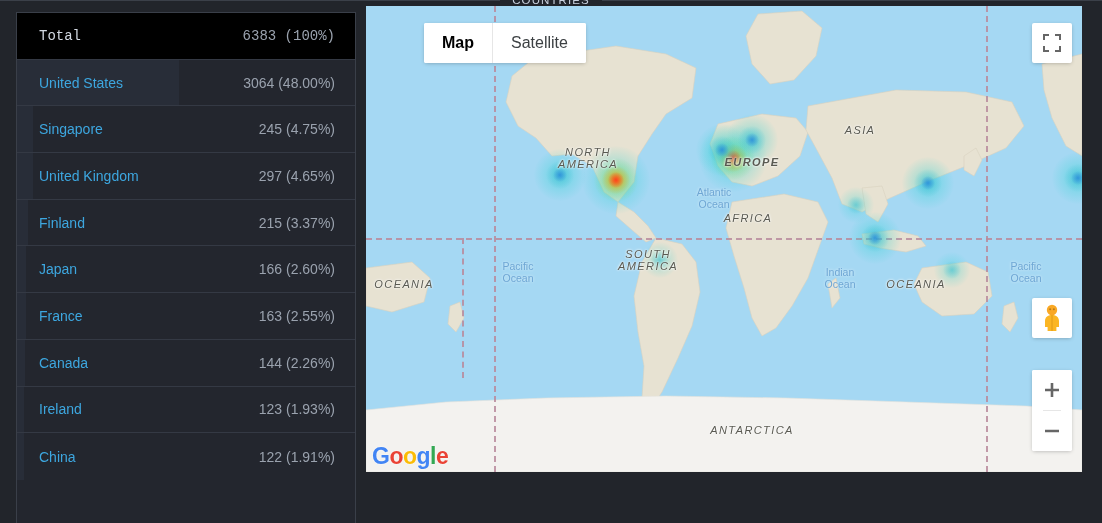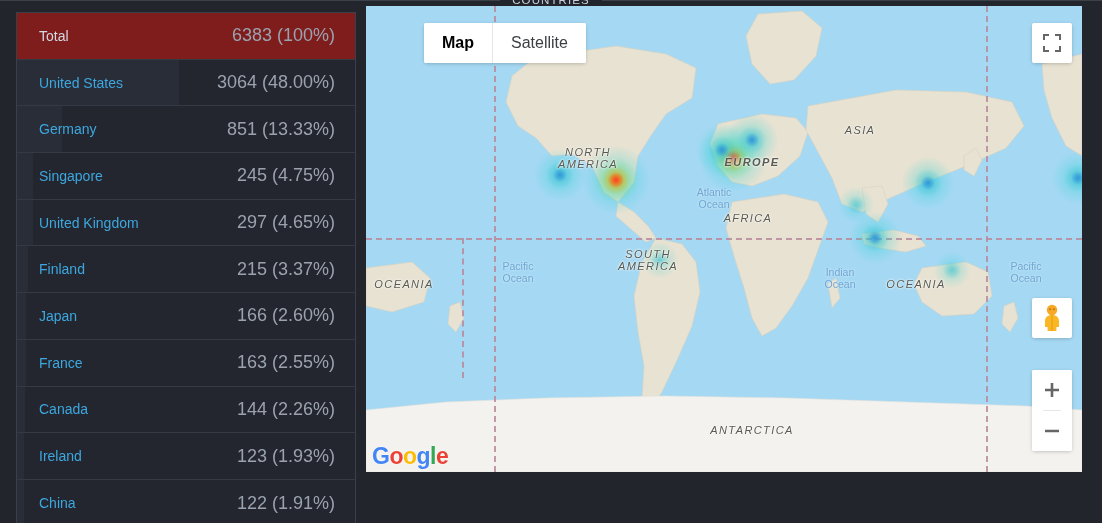--- a/index.html
+++ b/index.html
@@ -37,32 +37,32 @@
     border-bottom: 1px solid #343944;
     display: flex; align-items: center;
     overflow: hidden;
   }
   .row:last-child { border-bottom: none; }
   .row .bar {
     position: absolute; left: 0; top: 0; bottom: 0;
     background: #282d38;
     z-index: 0;
   }
-  .row.total { background: #7f1d1d; }
+  .row.total { background: #000000; font-family: Liberation Mono, monospace; }
   .row .label {
     position: relative; z-index: 1;
     padding-left: 22px; font-size: 14px;
     color: #3da7e0; white-space: nowrap;
     cursor: pointer;
   }
   .row.total .label { color: #d3d9e2; cursor: default; }
   .row .value {
     position: relative; z-index: 1;
     margin-left: auto; padding-right: 20px;
-    font-size: 18px; color: #9aa2ae; white-space: nowrap;
+    font-size: 14px; color: #9aa2ae; white-space: nowrap;
   }
 
   
   #map {
     position: absolute; left: 366px; top: 6px;
     width: 716px; height: 466px;
     overflow: hidden;
     background: #aadaff;
   }
   #map-canvas { position: absolute; inset: 0; }
@@ -191,25 +191,20 @@
 
   <div id="countries-table">
       <div class="row total">
         <div class="label">Total</div>
         <div class="value">6383 (100%)</div>
       </div>
       <div class="row">
         <div class="bar" style="width: 48%;"></div>
         <div class="label">United States</div>
         <div class="value">3064 (48.00%)</div>
-      </div>
-      <div class="row">
-        <div class="bar" style="width: 13.33%;"></div>
-        <div class="label">Germany</div>
-        <div class="value">851 (13.33%)</div>
       </div>
       <div class="row">
         <div class="bar" style="width: 4.75%;"></div>
         <div class="label">Singapore</div>
         <div class="value">245 (4.75%)</div>
       </div>
       <div class="row">
         <div class="bar" style="width: 4.65%;"></div>
         <div class="label">United Kingdom</div>
         <div class="value">297 (4.65%)</div>

